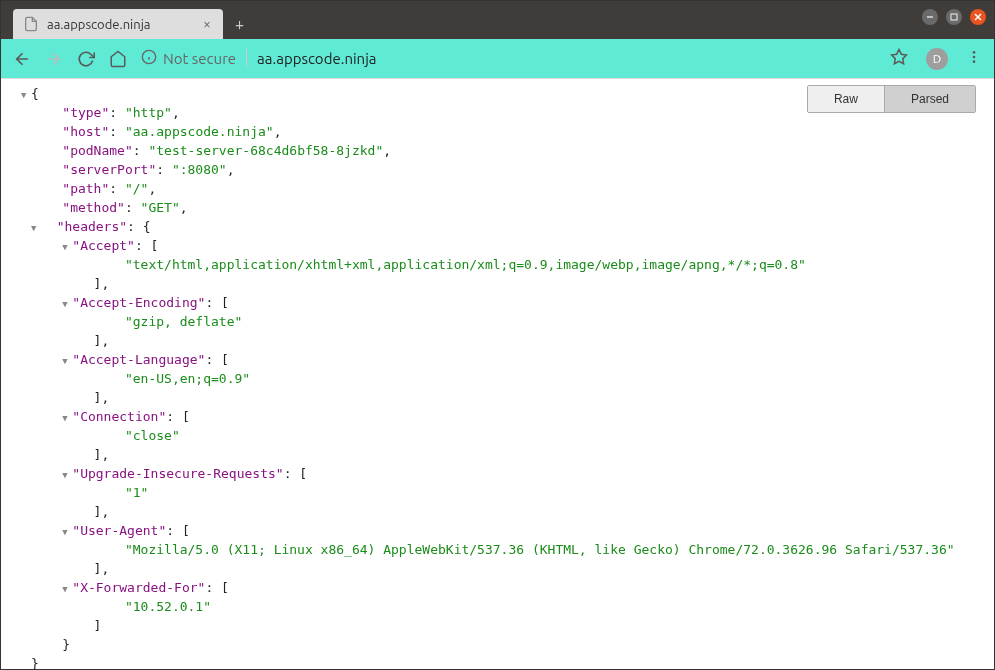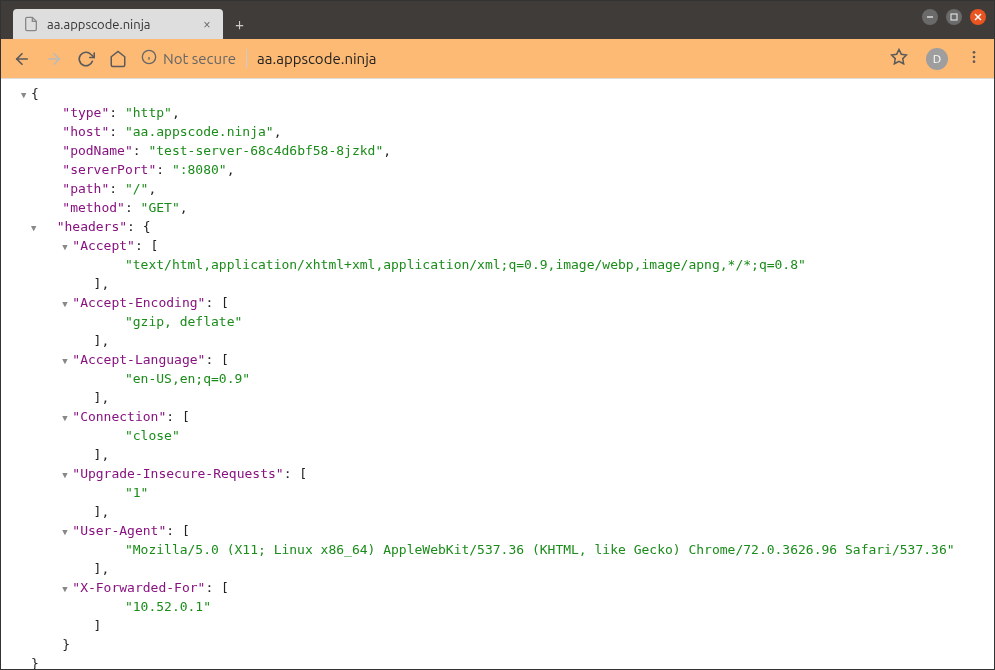--- a/index.html
+++ b/index.html
@@ -71,21 +71,21 @@
       border-radius: 50%;
       display: flex;
       align-items: center;
       justify-content: center;
     }
     .wc-min { background: #6a6a6a; }
     .wc-max { background: #6a6a6a; }
     .wc-close { background: #e95420; }
     
     .addrbar {
-      background: #fdba74;
+      background: #5eead4;
       height: 40px;
       display: flex;
       align-items: center;
       padding: 0 12px;
       gap: 14px;
       border-bottom: 1px solid #ddd;
     }
     .nav-icon {
       color: #5a5a5a;
       display: flex;
@@ -261,20 +261,24 @@
       <svg width="16" height="16" viewBox="0 0 24 24" fill="currentColor">
           <circle cx="12" cy="5" r="2"></circle>
           <circle cx="12" cy="12" r="2"></circle>
           <circle cx="12" cy="19" r="2"></circle>
         </svg>
     </span>
   </div>
 </div>
 
 <div class="content">
+  <div class="view-toggle">
+    <div class="vt-btn">Raw</div>
+    <div class="vt-btn active">Parsed</div>
+  </div>
   <div id="json-tree">
       <div class="json-line"><span class="tri">▼</span>{</div>
       <div class="json-line"><span class="tri"> </span>    <span class="key">"type"</span>: <span class="str">"http"</span>,</div>
       <div class="json-line"><span class="tri"> </span>    <span class="key">"host"</span>: <span class="str">"aa.appscode.ninja"</span>,</div>
       <div class="json-line"><span class="tri"> </span>    <span class="key">"podName"</span>: <span class="str">"test-server-68c4d6bf58-8jzkd"</span>,</div>
       <div class="json-line"><span class="tri"> </span>    <span class="key">"serverPort"</span>: <span class="str">":8080"</span>,</div>
       <div class="json-line"><span class="tri"> </span>    <span class="key">"path"</span>: <span class="str">"/"</span>,</div>
       <div class="json-line"><span class="tri"> </span>    <span class="key">"method"</span>: <span class="str">"GET"</span>,</div>
       <div class="json-line"><span class="tri"> </span><span class="tri">▼</span>  <span class="key">"headers"</span>: {</div>
       <div class="json-line"><span class="tri"> </span>    <span class="tri">▼</span><span class="key">"Accept"</span>: [</div>

